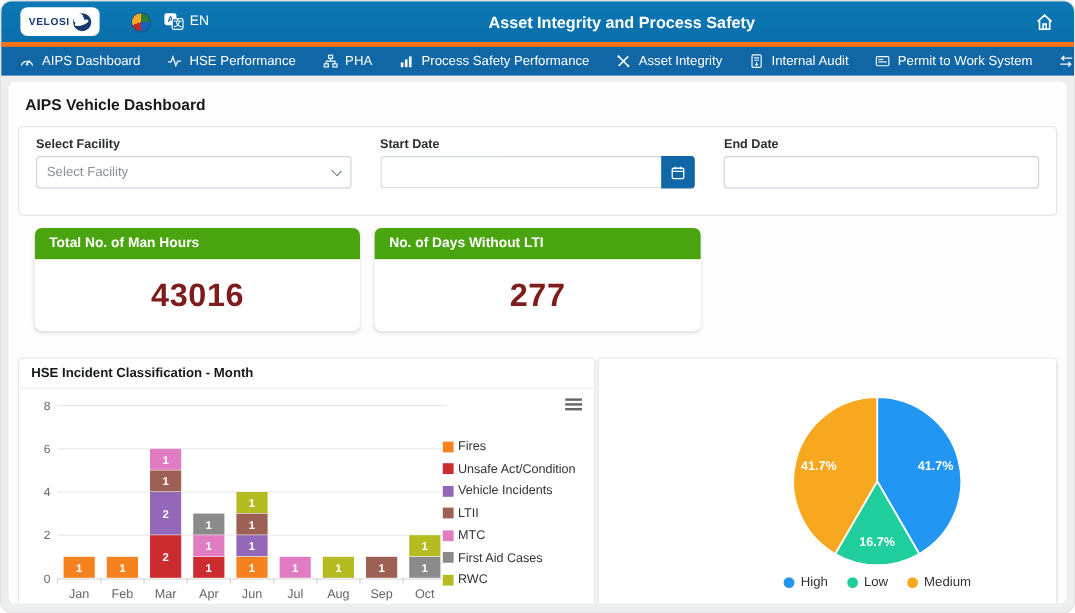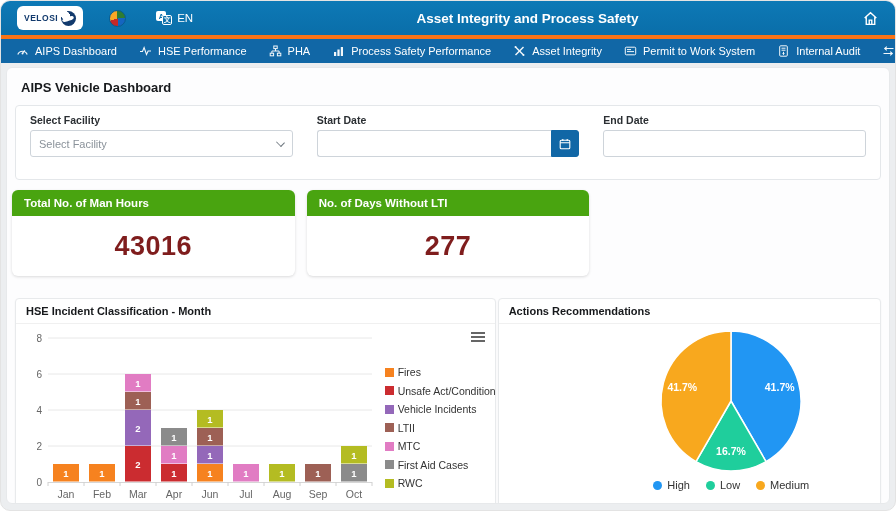--- a/index.html
+++ b/index.html
@@ -14,21 +14,21 @@
               align-items:center; gap:3px; margin-left:4px; cursor:pointer;text-align:right; }
   .logo-text { font-size:8.5px; font-weight:bold; letter-spacing:.5px; color:#123a6d; }
   .logo-swoosh { width:15px; height:15px; border-radius:50%;
                  background:radial-gradient(circle at 30% 30%, #ffffff 0 28%, #123a6d 29% 100%);
                  position:relative; }
   .logo-swoosh::after{ content:""; position:absolute; left:1px; top:6px; width:12px; height:4px;
                  background:#fff; border-radius:50%/60%; transform:rotate(-18deg); }
   .globe { width:17px; height:17px; border-radius:50%; margin-left:26px;
            background:conic-gradient(#2e7d32 0 25%, #1565c0 25% 50%, #c62828 50% 70%, #f9a825 70% 100%);
            border:1px solid #0a5c8e; }
-  .lang { display:flex; align-items:center; gap:5px; margin-left:30px; color:#fff; font-size:11.5px;
+  .lang { display:flex; align-items:center; gap:5px; margin-left:11px; color:#fff; font-size:11.5px;
           cursor:pointer;justify-content:flex-end; }
   .translate-ic { position:relative; width:16px; height:14px; display:inline-block; }
   .translate-ic .sq { position:absolute; width:10px; height:10px; border-radius:2px; font-size:7px;
           font-weight:bold; display:flex; align-items:center; justify-content:center; }
   .translate-ic .sq.back { left:0; top:0; background:#fff; color:#0a6ea9; }
   .translate-ic .sq.front { left:6px; top:4px; background:#0a6ea9; border:1px solid #fff; color:#fff; }
   .app-title { flex:1; text-align:center; color:#fff; font-weight:bold; font-size:13.5px; }
   .home-ic { margin-right:4px; cursor:pointer; display:flex; }
 
   
@@ -56,37 +56,37 @@
   .chev { position:absolute; right:9px; top:9px; width:7px; height:7px; border-right:1.5px solid #6c757d;
           border-bottom:1.5px solid #6c757d; transform:rotate(45deg) scaleY(.8); }
   .input::placeholder { color:#8a929a; }
   .date-group { display:flex; }
   .date-group .input { border-radius:3px 0 0 3px; border-right:none; }
   .cal-btn { width:32px; height:27px; background:#1167a6; border:1px solid #1167a6;
              border-radius:0 3px 3px 0; display:flex; align-items:center; justify-content:center;
              cursor:pointer; }
 
   
-  .kpi-row { display:grid; grid-template-columns:1fr 1fr 1fr; gap:12px; padding:0 5px; margin-top:10px; }
+  .kpi-row { display:grid; grid-template-columns:1fr 1fr 1fr; gap:12px; padding:0 22px; margin-top:10px; }
   .kpi-card { background:#fff; border-radius:6px; overflow:hidden;
               box-shadow:0 1px 3px rgba(0,0,0,.14); }
   .kpi-head { background:#49a410; color:#fff; font-size:11.5px; font-weight:bold; padding:7px 12px; }
   .kpi-body { height:60px; display:flex; align-items:center; justify-content:center; }
   .kpi-value { font-size:27px; font-weight:bold; color:#7f1d1d; letter-spacing:.5px; }
 
   
   .charts-row { display:grid; grid-template-columns:55.5% 1fr; gap:2px; padding:0 8px; margin-top:22px;border-radius:17px; }
   .chart-card { background:#fff; border:1px solid #e8eaec; border-radius:4px;
                 box-shadow:0 1px 2px rgba(0,0,0,.06); position:relative; height:214px; }
   .chart-head { font-size:11px; font-weight:bold; color:#17191c; padding:6px 10px;
                 border-bottom:1px solid #f0f0f0; }
   .bar-area { position:relative; height:188px; padding:2px 0 0 4px; }
   .menu-ic { position:absolute; top:6px; right:10px; width:14px; cursor:pointer; }
   .menu-ic div { height:2px; background:#666; margin:2px 0; }
-  .bar-legend { position:absolute; right:4px; top:42px; width:106px; }
+  .bar-legend { position:absolute; right:20px; top:42px; width:106px; }
   .bar-legend .li { display:flex; align-items:center; gap:4px; margin-bottom:6.5px; cursor:pointer; }
   .bar-legend .sw { width:9px; height:9px; flex:0 0 9px; }
   .bar-legend .lt { font-size:10.5px; color:#333; white-space:nowrap; }
   .pie-wrap { position:absolute; left:24%; right:2%; top:26px; bottom:4px; display:flex;
               flex-direction:column; align-items:center; }
   .pie-legend { display:flex; gap:16px; margin-top:2px; }
   .pie-legend .li { display:flex; align-items:center; gap:5px; cursor:pointer;text-align:center; }
   .pie-legend .dot { width:9px; height:9px; border-radius:50%; }
   .pie-legend .lt { font-size:11px; color:#333; }
 
@@ -165,37 +165,37 @@
             <line x1="10" y1="2" x2="2" y2="10"></line>
             <circle cx="2" cy="2" r="1" fill="#fff" stroke="none"></circle>
             <circle cx="10" cy="10" r="1" fill="#fff" stroke="none"></circle>
           </svg>
         </span>
         <span>Asset Integrity</span>
       </a>
       <a class="nav-item">
         <span class="nav-ic">
           <svg width="13" height="12" viewBox="0 0 12 12" fill="none" stroke="#fff" stroke-width="1">
-            <rect x="0.8" y="2.2" width="10.4" height="7.6" rx="1"></rect>
-            <line x1="2.5" y1="4.6" x2="6.5" y2="4.6"></line>
-            <line x1="2.5" y1="6.6" x2="9.5" y2="6.6"></line>
-          </svg>
-        </span>
-        <span>Permit to Work System</span>
-      </a>
-      <a class="nav-item">
-        <span class="nav-ic">
-          <svg width="13" height="12" viewBox="0 0 12 12" fill="none" stroke="#fff" stroke-width="1">
             <rect x="2.2" y="0.8" width="7.6" height="10.4" rx="1"></rect>
             <line x1="4" y1="3.2" x2="8" y2="3.2"></line>
             <line x1="4" y1="5.2" x2="8" y2="5.2"></line>
             <path d="M6 6.8 V9.4 M5 8.5 L6 9.5 L7 8.5"></path>
           </svg>
         </span>
         <span>Internal Audit</span>
+      </a>
+      <a class="nav-item">
+        <span class="nav-ic">
+          <svg width="13" height="12" viewBox="0 0 12 12" fill="none" stroke="#fff" stroke-width="1">
+            <rect x="0.8" y="2.2" width="10.4" height="7.6" rx="1"></rect>
+            <line x1="2.5" y1="4.6" x2="6.5" y2="4.6"></line>
+            <line x1="2.5" y1="6.6" x2="9.5" y2="6.6"></line>
+          </svg>
+        </span>
+        <span>Permit to Work System</span>
       </a>
       <a class="nav-item">
         <span class="nav-ic">
           <svg width="13" height="12" viewBox="0 0 12 12" fill="none" stroke="#fff" stroke-width="1.1">
             <path d="M11 3.5 H2.5 M4.3 1.6 L2.2 3.5 L4.3 5.4"></path>
             <path d="M1 8.5 H9.5 M7.7 6.6 L9.8 8.5 L7.7 10.4"></path>
           </svg>
         </span>
       </a>
     </nav>
@@ -351,21 +351,20 @@
                 <span class="lt">First Aid Cases</span>
               </div>
               <div class="li">
                 <span class="sw" style="background: rgb(180, 188, 34);"></span>
                 <span class="lt">RWC</span>
               </div>
             </div>
         </div>
       </div>
       <div class="chart-card">
-        <div class="chart-head">Actions Recommendations</div>
         <div class="pie-wrap">
           <svg id="pie-svg" width="150" height="152" viewBox="0 0 150 152">
               <path d="M 75 76 L 75 6 A 70 70 0 0 1 110.03170498950583 136.60346232294185 Z" fill="#2196f3" stroke="#fff" stroke-width="1.5"></path>
               <text x="123.67924835479135" y="66.44278821445624" text-anchor="middle" font-size="10.5" font-weight="bold" fill="#fff">41.7%</text>
               <path d="M 75 76 L 110.03170498950583 136.60346232294185 A 70 70 0 0 1 39.96829501049418 136.60346232294185 Z" fill="#1fce9c" stroke="#fff" stroke-width="1.5"></path>
               <text x="75" y="129.9" text-anchor="middle" font-size="10.5" font-weight="bold" fill="#fff">16.7%</text>
               <path d="M 75 76 L 39.96829501049418 136.60346232294185 A 70 70 0 0 1 74.99999999999999 6 Z" fill="#f8a81e" stroke="#fff" stroke-width="1.5"></path>
               <text x="26.320751645208645" y="66.44278821445624" text-anchor="middle" font-size="10.5" font-weight="bold" fill="#fff">41.7%</text>
             </svg>
           <div class="pie-legend" id="pie-legend">

